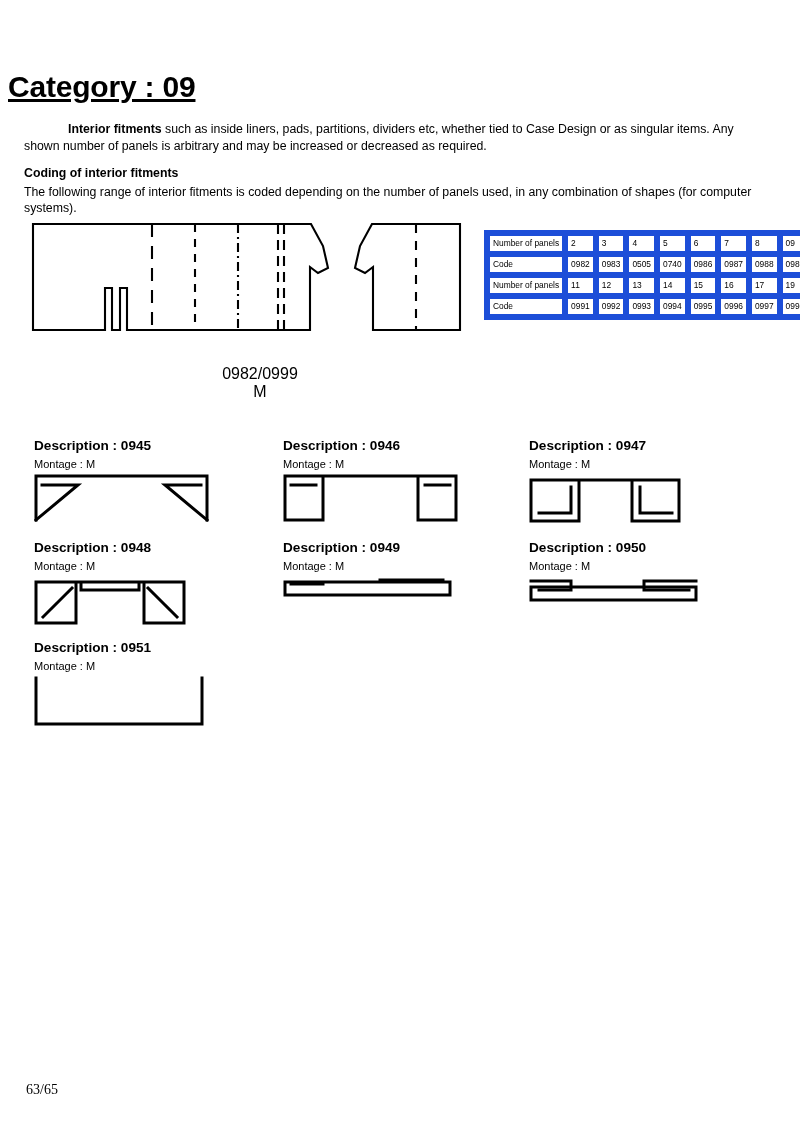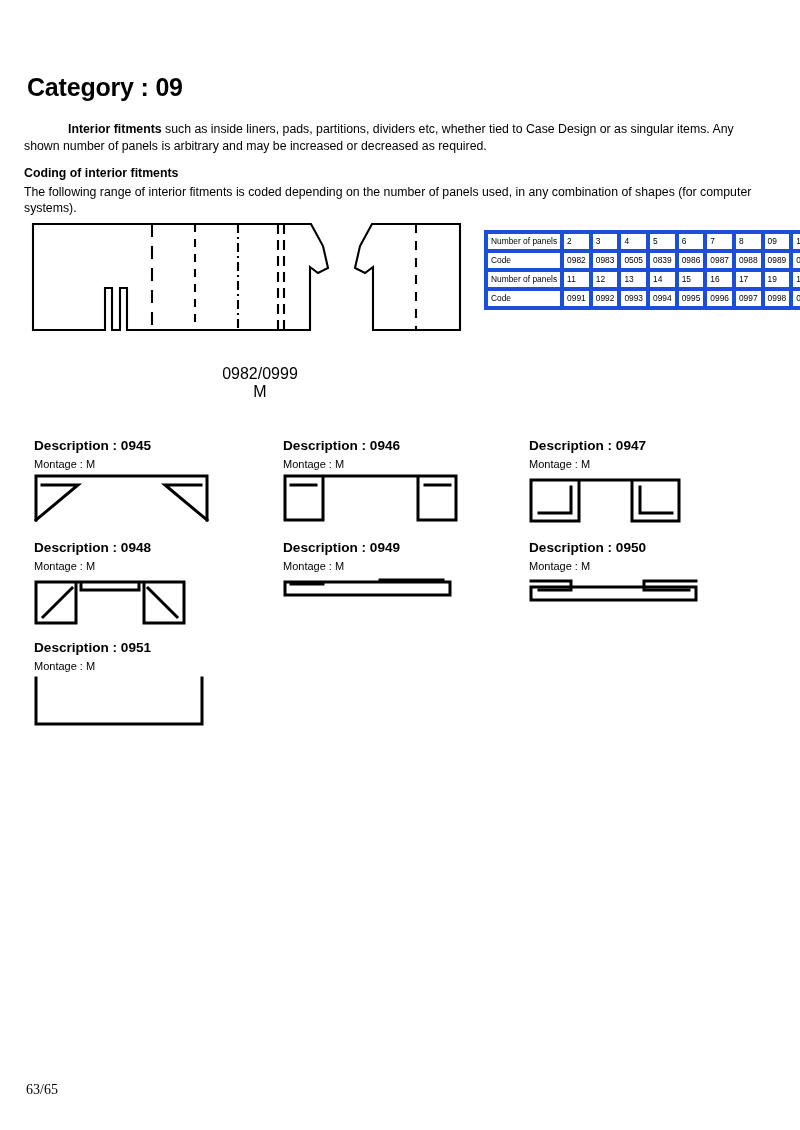--- a/index.html
+++ b/index.html
@@ -18,26 +18,27 @@
   .page {
     position: absolute;
     inset: 0;
     width: 800px;
     height: 1130px;
   }
 
   
   .cat-title {
     position: absolute;
-    left: 27px;
+    left: 8px;
     top: 72px;
-    font-size: 25px;
+    font-size: 30px;
     font-weight: bold;
     letter-spacing: -0.2px;
     line-height: 30px;
+    text-decoration: underline;
   }
 
   
   .intro-block {
     position: absolute;
     left: 24px;
     top: 121px;
     width: 744px;
     font-size: 12.3px;
     line-height: 16.5px;
@@ -69,21 +70,21 @@
   .code-table {
     position: absolute;
     left: 484px;
     top: 230px;
     border-collapse: collapse;
     font-size: 8.4px;
     line-height: 9.5px;
     background: #fff;
   }
   .code-table td {
-    border: 4px solid #1d4ed8;
+    border: 6px solid #1d4ed8;
     padding: 2px 3px;
     vertical-align: middle;
     white-space: nowrap;
     height: 11px;
   }
   .code-table td.lbl {
     width: 44px;
     line-height: 9px;
   }
   .code-table td.val {
@@ -197,21 +198,21 @@
         <td class="val">7</td>
         <td class="val">8</td>
         <td class="val">09</td>
         <td class="val">10</td>
       </tr>
       <tr>
         <td class="lbl">Code</td>
         <td class="val">0982</td>
         <td class="val">0983</td>
         <td class="val">0505</td>
-        <td class="val">0839</td>
+        <td class="val">0740</td>
         <td class="val">0986</td>
         <td class="val">0987</td>
         <td class="val">0988</td>
         <td class="val">0989</td>
         <td class="val">0990</td>
       </tr>
       <tr>
         <td class="lbl">Number of panels</td>
         <td class="val">11</td>
         <td class="val">12</td>

